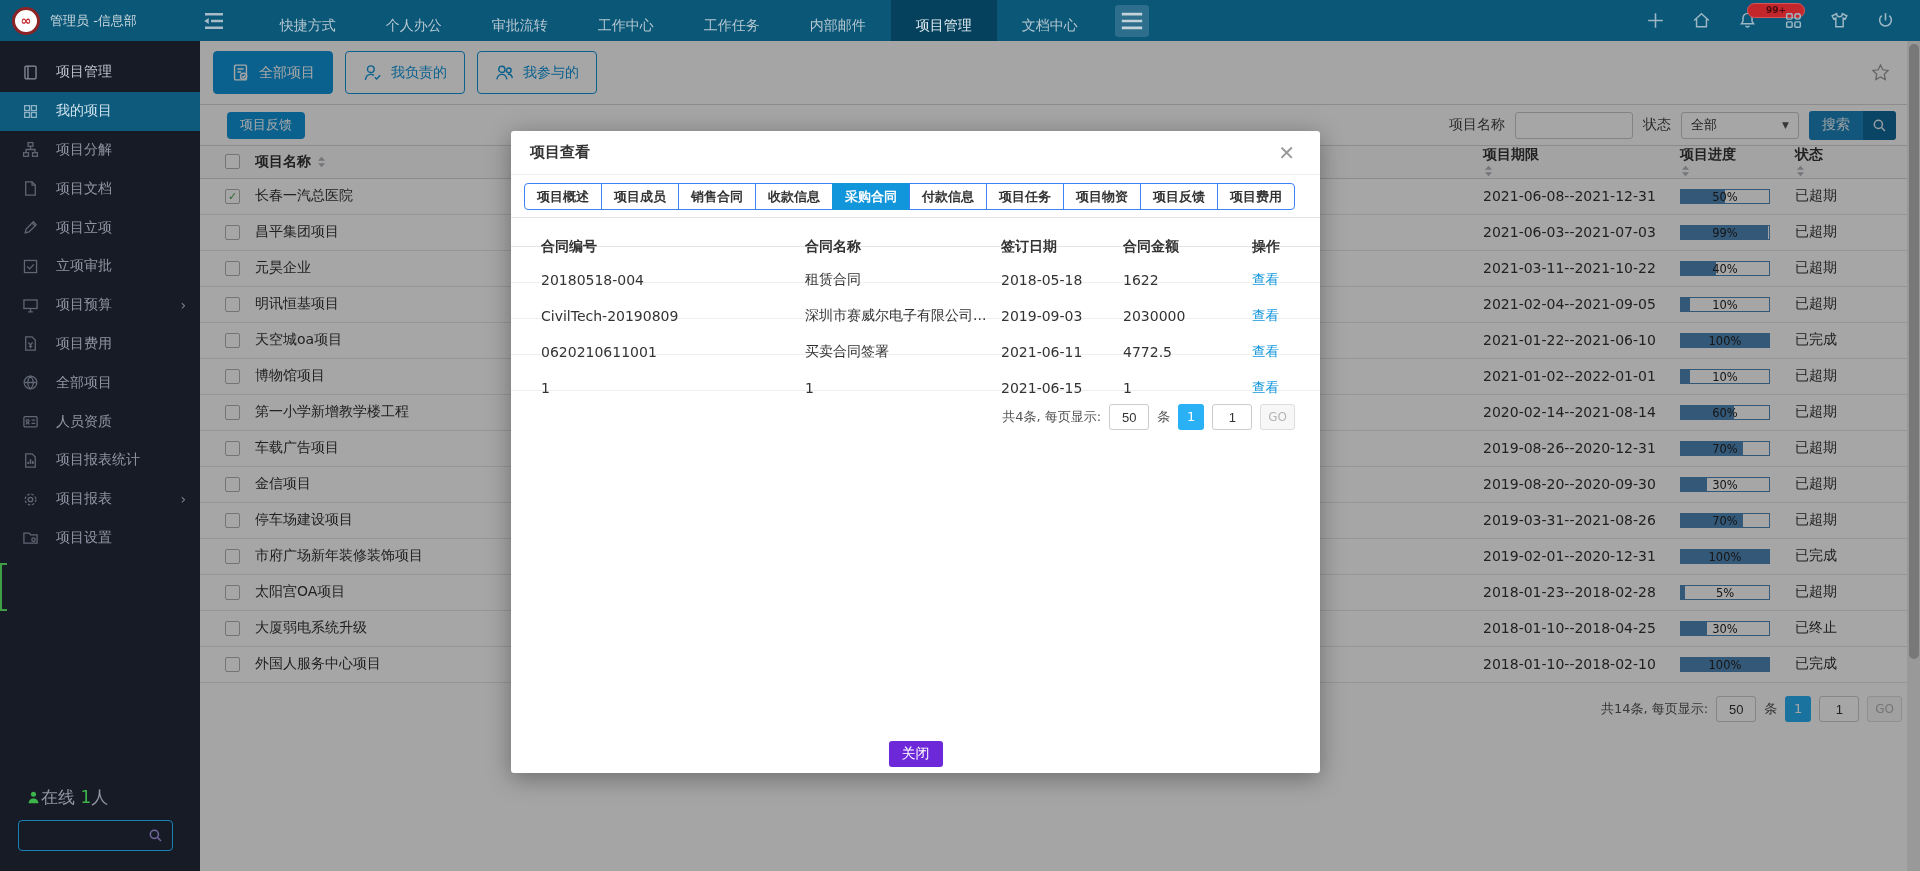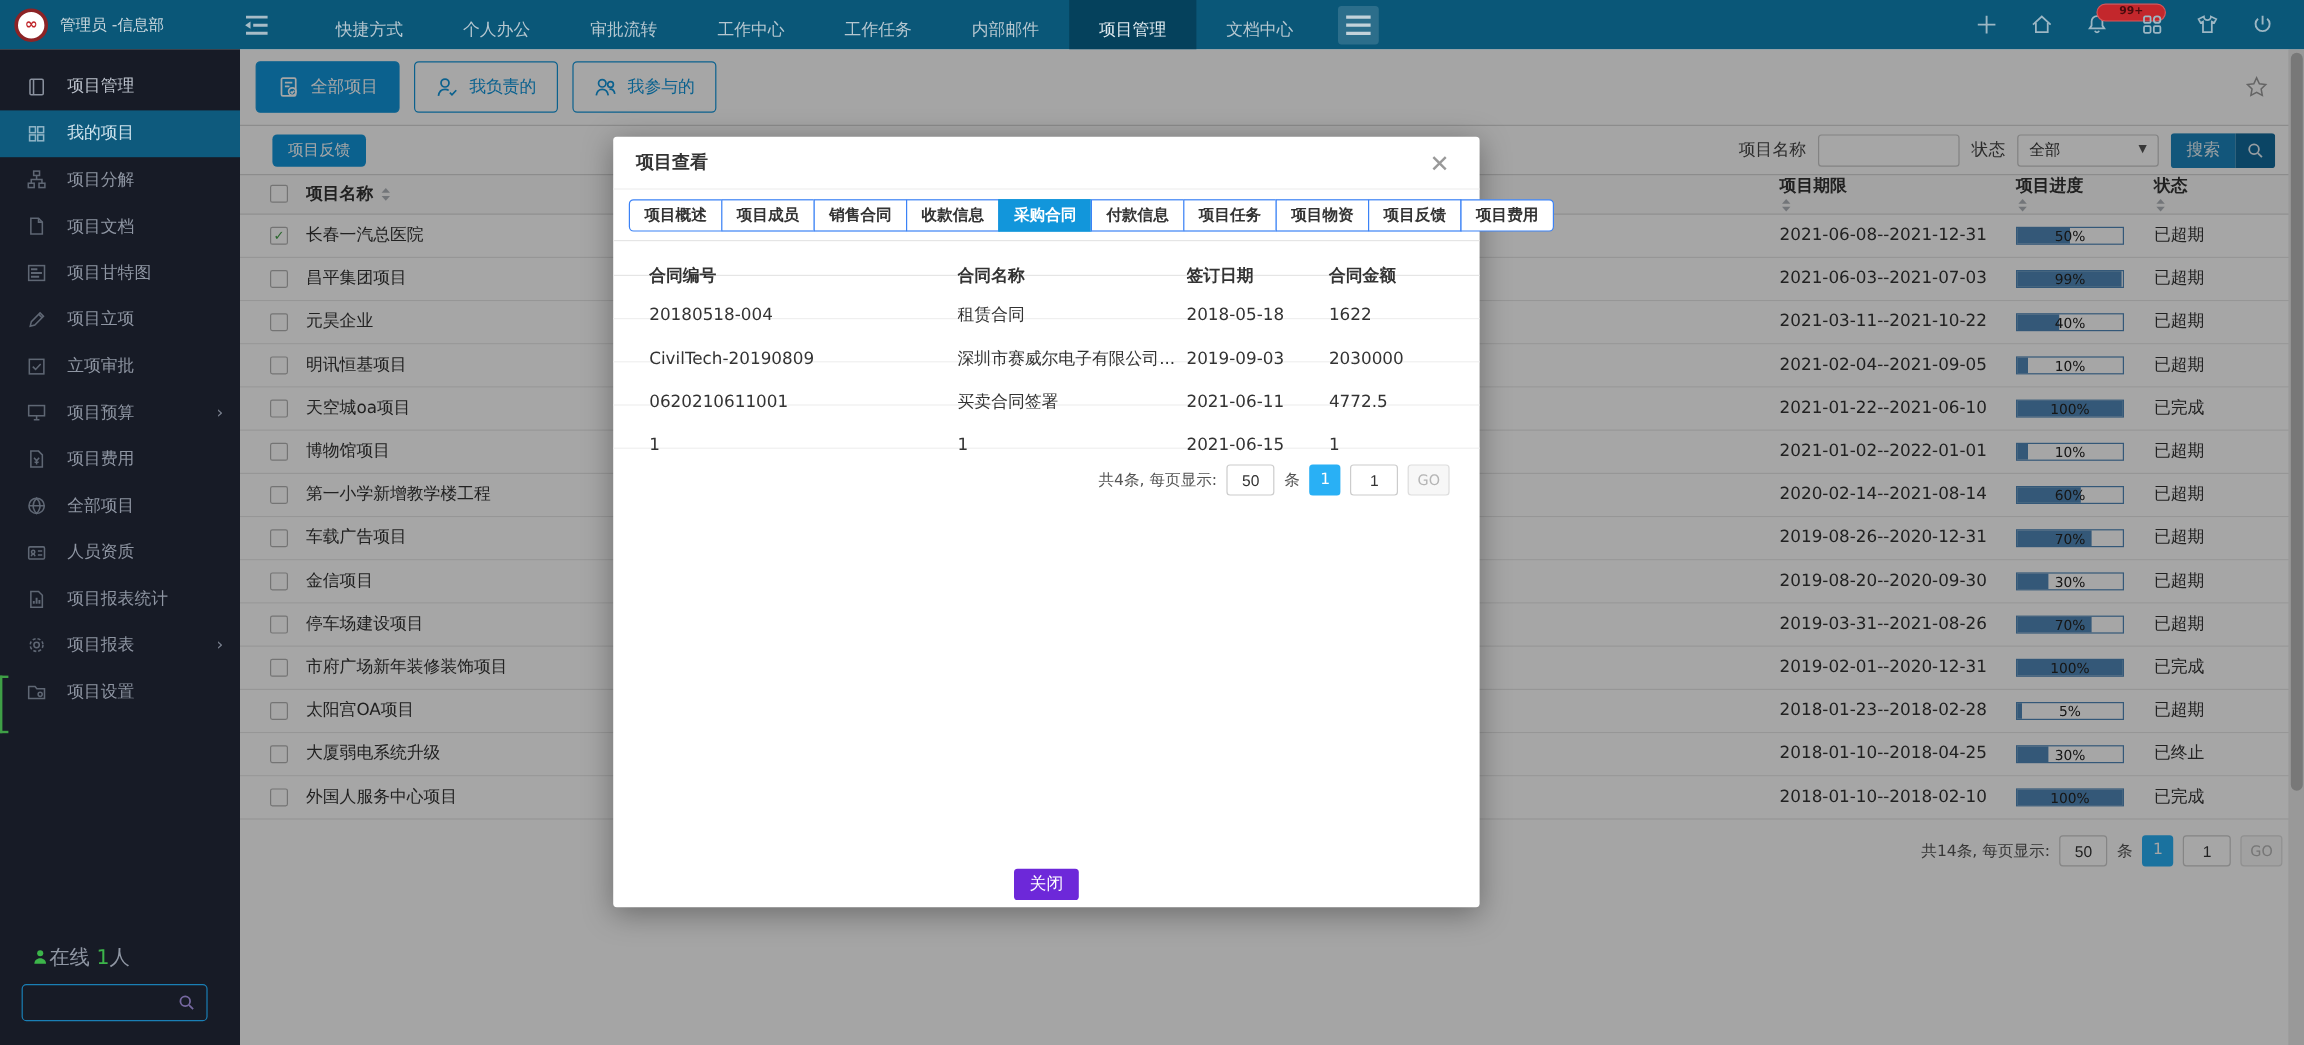--- a/index.html
+++ b/index.html
@@ -68,21 +68,21 @@
   .pbar .plabel { position:absolute; inset:0; text-align:center; font-size:11.5px; line-height:14px; color:#222; }
   .main-pagination { position:absolute; right:18px; top:655px; display:flex; align-items:center; gap:8px; font-size:13px; color:#555; }
   .pg-input { width:40px; height:26px; border:1px solid #ccc; border-radius:3px; text-align:center; font-size:13px; color:#333; background:#fff; }
   .pg-page { min-width:26px; height:26px; padding:0 5px; background:#29b0f5; color:#fff; border-radius:3px; text-align:center; line-height:26px; font-size:13px; cursor:pointer; }
   .pg-go { height:26px; padding:0 7px; border:1px solid #ddd; border-radius:3px; background:#f7f7f7; color:#b5b5b5; line-height:24px; font-size:12px; cursor:pointer; }
   .scrollbar { position:absolute; right:0; top:0; bottom:0; width:13px; background:#ececec; }
   .scrollbar .thumb { position:absolute; left:1.5px; top:3px; width:10px; height:615px; background:#b9b9b9; border-radius:5px; }
 
   
   .overlay { position:absolute; left:200px; top:41px; right:0; bottom:0; background:rgba(0,0,0,.35); z-index:10; }
-  .modal { position:absolute; left:511px; top:114px; width:722px; height:642px; background:#fff; border-radius:3px; box-shadow:0 5px 25px rgba(0,0,0,.35); z-index:20; }
+  .modal { position:absolute; left:511px; top:131px; width:809px; height:642px; background:#fff; border-radius:3px; box-shadow:0 5px 25px rgba(0,0,0,.35); z-index:20; }
   .m-head { height:44px; border-bottom:1px solid #eee; display:flex; align-items:center; padding:0 19px; }
   .m-title { font-size:15px; font-weight:bold; color:#333; }
   .m-close { margin-left:auto; font-size:20px; color:#999; cursor:pointer; line-height:1; padding:2px 6px; }
   .m-tabs { display:flex; margin:8px 0 0 13px; }
   .m-tab { border:1px solid #3b82f6; margin-left:-1px; height:27px; line-height:25px; padding:0 12px; font-size:13px; font-weight:600; color:#333; background:#fff; cursor:pointer; white-space:nowrap; }
   .m-tab:first-child { border-radius:4px 0 0 4px; margin-left:0; }
   .m-tab:last-child { border-radius:0 4px 4px 0; }
   .m-tab.active { background:#1296db; border-color:#1296db; color:#fff; }
   .m-thead { margin-top:7px; height:30px; display:flex; align-items:center; border-top:1px solid #e5e5e5; border-bottom:1px solid #e5e5e5; font-size:14px; font-weight:bold; color:#333; }
   .m-trow { height:36px; display:flex; align-items:center; border-bottom:1px solid #efefef; font-size:14px; color:#333; }
@@ -194,27 +194,20 @@
       </div>
       <div class="side-item">
         <span class="si-icon"><svg viewBox="0 0 16 16" fill="none" stroke="currentColor" stroke-width="1.2">
             <path d="M3.5 1.8h6l3 3v9.4h-9z"></path>
             <path d="M9.5 1.8v3h3"></path>
           </svg></span>
         <span>项目文档</span>
       </div>
       <div class="side-item">
         <span class="si-icon"><svg viewBox="0 0 16 16" fill="none" stroke="currentColor" stroke-width="1.2">
-            <rect x="1.8" y="2.2" width="12.4" height="11.6"></rect>
-            <path d="M3.6 5h5M3.6 8h8.6M3.6 11h6.4" stroke-width="1.6"></path>
-          </svg></span>
-        <span>项目甘特图</span>
-      </div>
-      <div class="side-item">
-        <span class="si-icon"><svg viewBox="0 0 16 16" fill="none" stroke="currentColor" stroke-width="1.2">
             <path d="m3 13 .9-3.6 6.8-6.8 2.7 2.7-6.8 6.8z"></path>
             <path d="m9.6 3.7 2.7 2.7"></path>
           </svg></span>
         <span>项目立项</span>
       </div>
       <div class="side-item">
         <span class="si-icon"><svg viewBox="0 0 16 16" fill="none" stroke="currentColor" stroke-width="1.2">
             <rect x="2.3" y="2.3" width="11.4" height="11.4"></rect>
             <path d="m5 8 2.2 2.2L11.2 6"></path>
           </svg></span>

